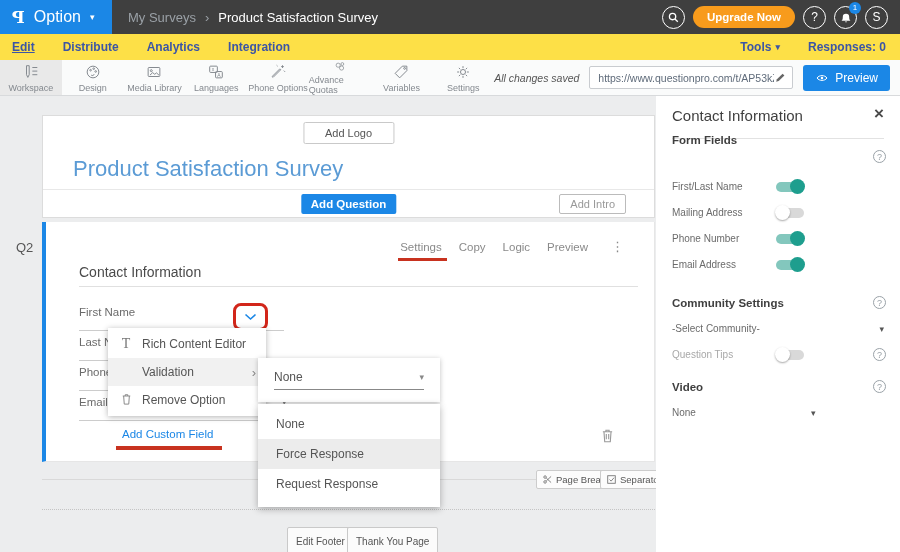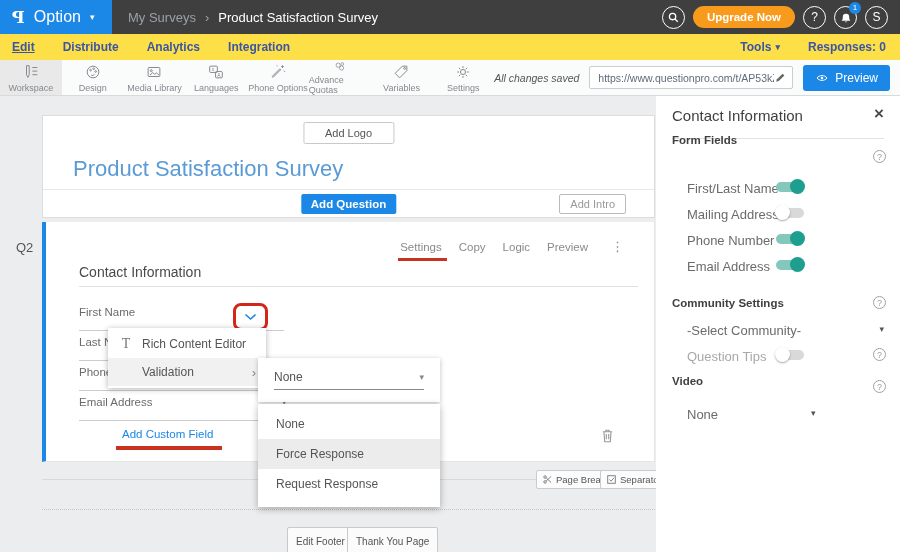--- a/index.html
+++ b/index.html
@@ -82,21 +82,21 @@
   .sub-list { position:absolute; left:258px; top:404px; width:182px; background:#fff; box-shadow:0 2px 7px rgba(0,0,0,.3); z-index:6; padding:5px 0 8px; }
   .sub-row { padding:8px 18px; font-size:12px; color:#555; cursor:pointer; }
   .sub-row.hl { background:#ececec; }
 
   
   .sidebar { position:absolute; left:656px; top:96px; width:244px; bottom:0; background:#fff; z-index:2; }
   .sb-title { position:absolute; left:16px; top:11px; font-size:15px; color:#3f3f3f; }
   .sb-close { position:absolute; right:16px; top:9px; font-size:17px; font-weight:bold; color:#4a4a4a; cursor:pointer; line-height:1; }
   .sb-divider { position:absolute; left:16px; right:16px; top:42px; border-top:1px solid #e2e2e2; }
   .sb-heading { position:absolute; left:16px; font-size:11.5px; font-weight:bold; color:#3f3f3f; }
-  .sb-label { position:absolute; left:16px; font-size:13px; color:#6b6b6b;margin-left:15px; }
+  .sb-label { position:absolute; left:16px; font-size:10px; color:#6b6b6b; }
   .sb-label.dim { color:#a8a8a8; }
   .help { position:absolute; right:14px; width:13px; height:13px; border:1px solid #9aa2a8; border-radius:50%; color:#98a0a6; font-size:9px; display:flex; align-items:center; justify-content:center; cursor:pointer; }
   .toggle { position:absolute; left:120px; width:30px; height:13px; cursor:pointer; }
   .toggle .track { position:absolute; top:2px; left:0; width:28px; height:10px; border-radius:5px; background:#d9d9d9; }
   .toggle.on .track { background:#83c7bd; }
   .toggle .knob { position:absolute; top:-1px; left:-1px; width:15px; height:15px; border-radius:50%; background:#fff; box-shadow:0 1px 2px rgba(0,0,0,.35); }
   .toggle.on .knob { background:#1e9e8e; left:14px; box-shadow:none; }
   .sb-caret { position:absolute; font-size:9px; color:#555; cursor:pointer; }
 </style>
 </head>
@@ -308,20 +308,28 @@
   <div class="ctx">
     <div class="ctx-row">
       <span class="ctx-icon t-icon">T</span>
       <span>Rich Content Editor</span>
     </div>
     <div class="ctx-row hl">
       <span class="ctx-icon"></span>
       <span>Validation</span>
       <span class="ctx-arrow">›</span>
     </div>
+    <div class="ctx-row">
+      <span class="ctx-icon">
+        <svg width="11" height="12" viewBox="0 0 14 16" fill="none" stroke="#888" stroke-width="1.3">
+            <path d="M2 4h10M5.3 4V2.3h3.4V4M3.2 4l.8 10.8h6l.8-10.8"></path>
+          </svg>
+      </span>
+      <span>Remove Option</span>
+    </div>
   </div>
 
   <div class="sub-top">
     <div class="sub-select">
       <span>None</span>
       <span class="caret-sm" style="color:#888">▾</span>
     </div>
   </div>
   <div class="sub-list">
     <div class="sub-row">None</div>
@@ -367,20 +375,20 @@
     <div class="sb-label" style="top:227px">-Select Community-</div>
     <div class="sb-caret" style="top:228px; right:16px">▾</div>
 
     <div class="sb-label dim" style="top:253px">Question Tips</div>
     <div class="toggle" style="top:252px">
         <span class="track"></span>
         <span class="knob"></span>
       </div>
     <div class="help" style="top:252px">?</div>
 
-    <div class="sb-heading" style="top:279px">Video</div>
+    <div class="sb-heading" style="top:285px">Video</div>
     <div class="help" style="top:284px">?</div>
 
     <div class="sb-label" style="top:311px">None</div>
     <div class="sb-caret" style="top:312px; left:155px">▾</div>
   </div>
 
 </div>
 
 </body></html>

